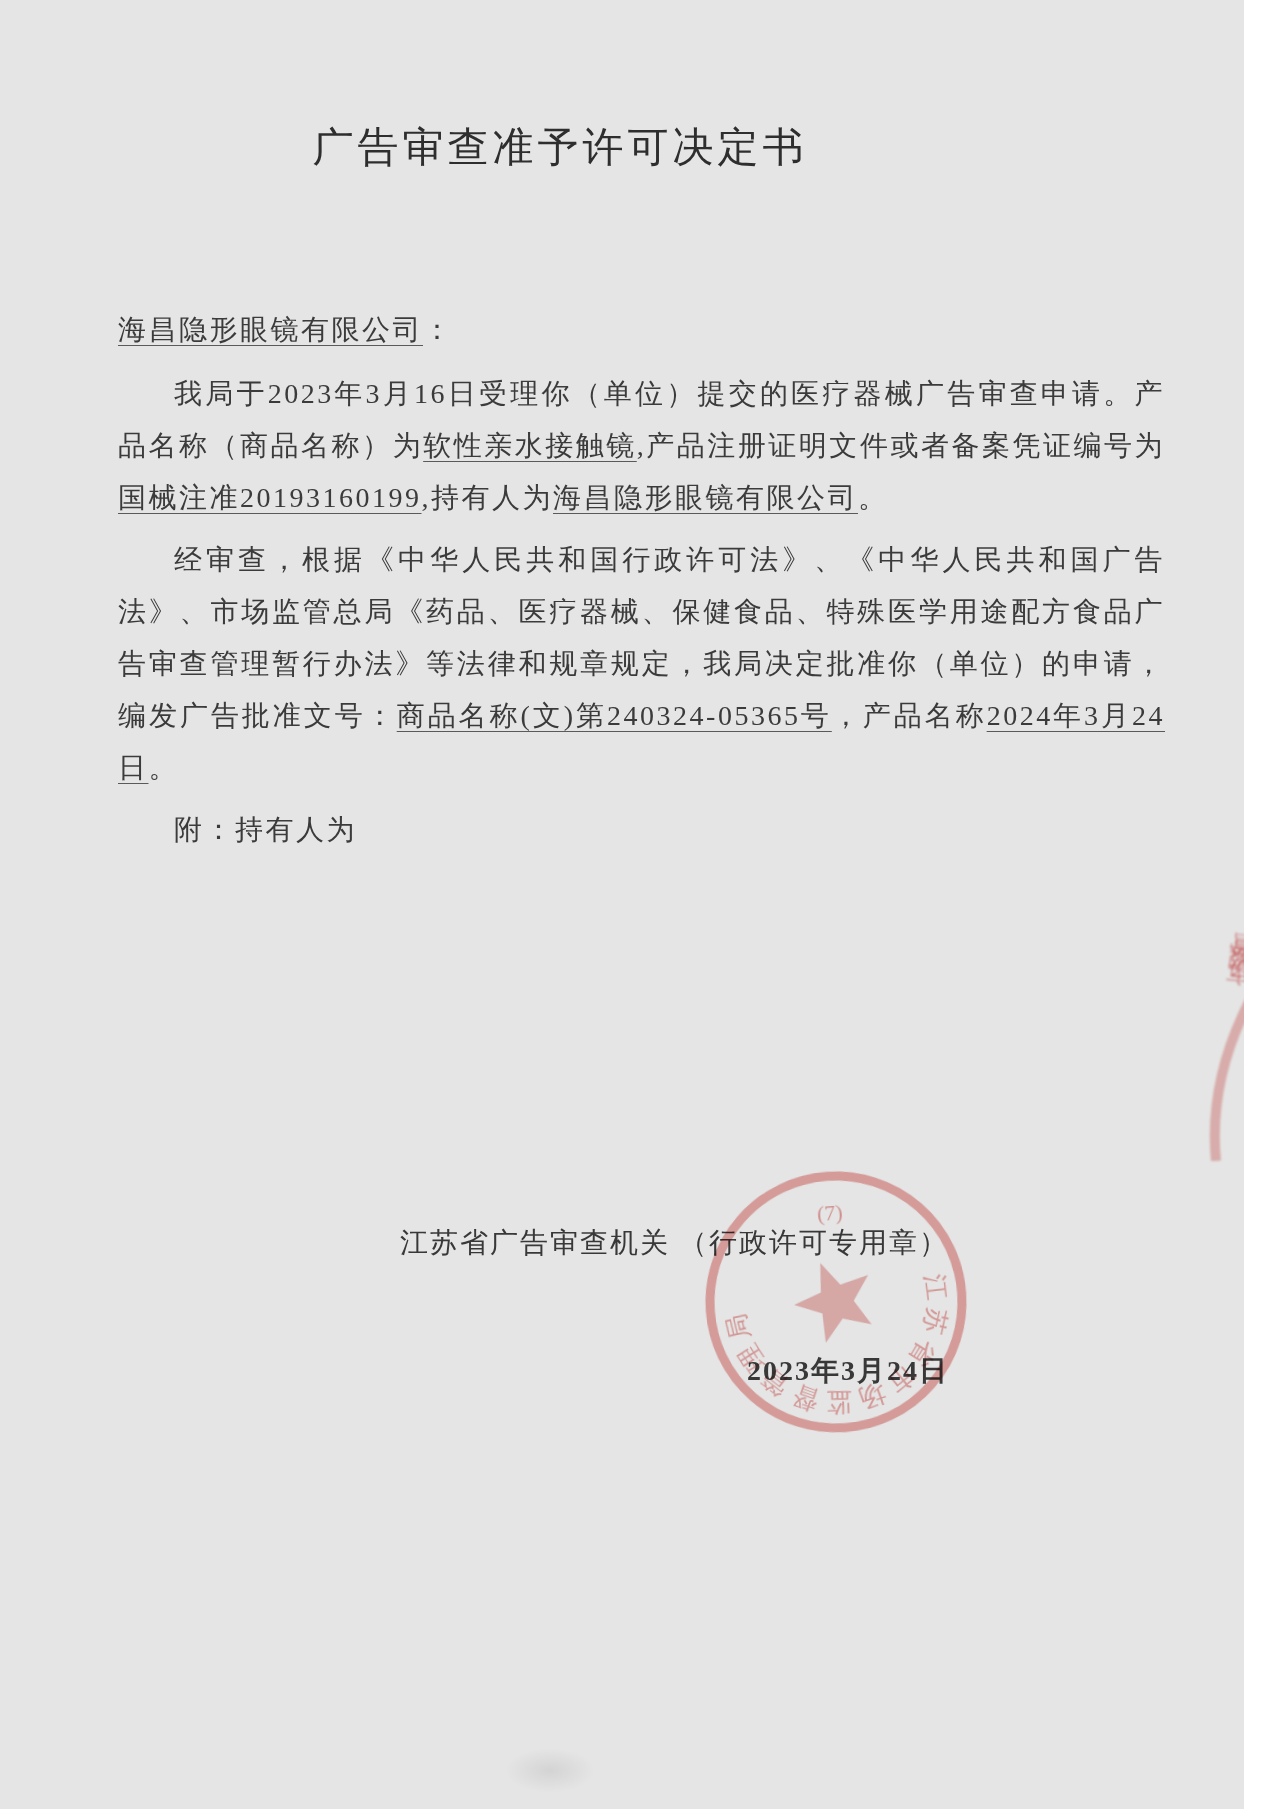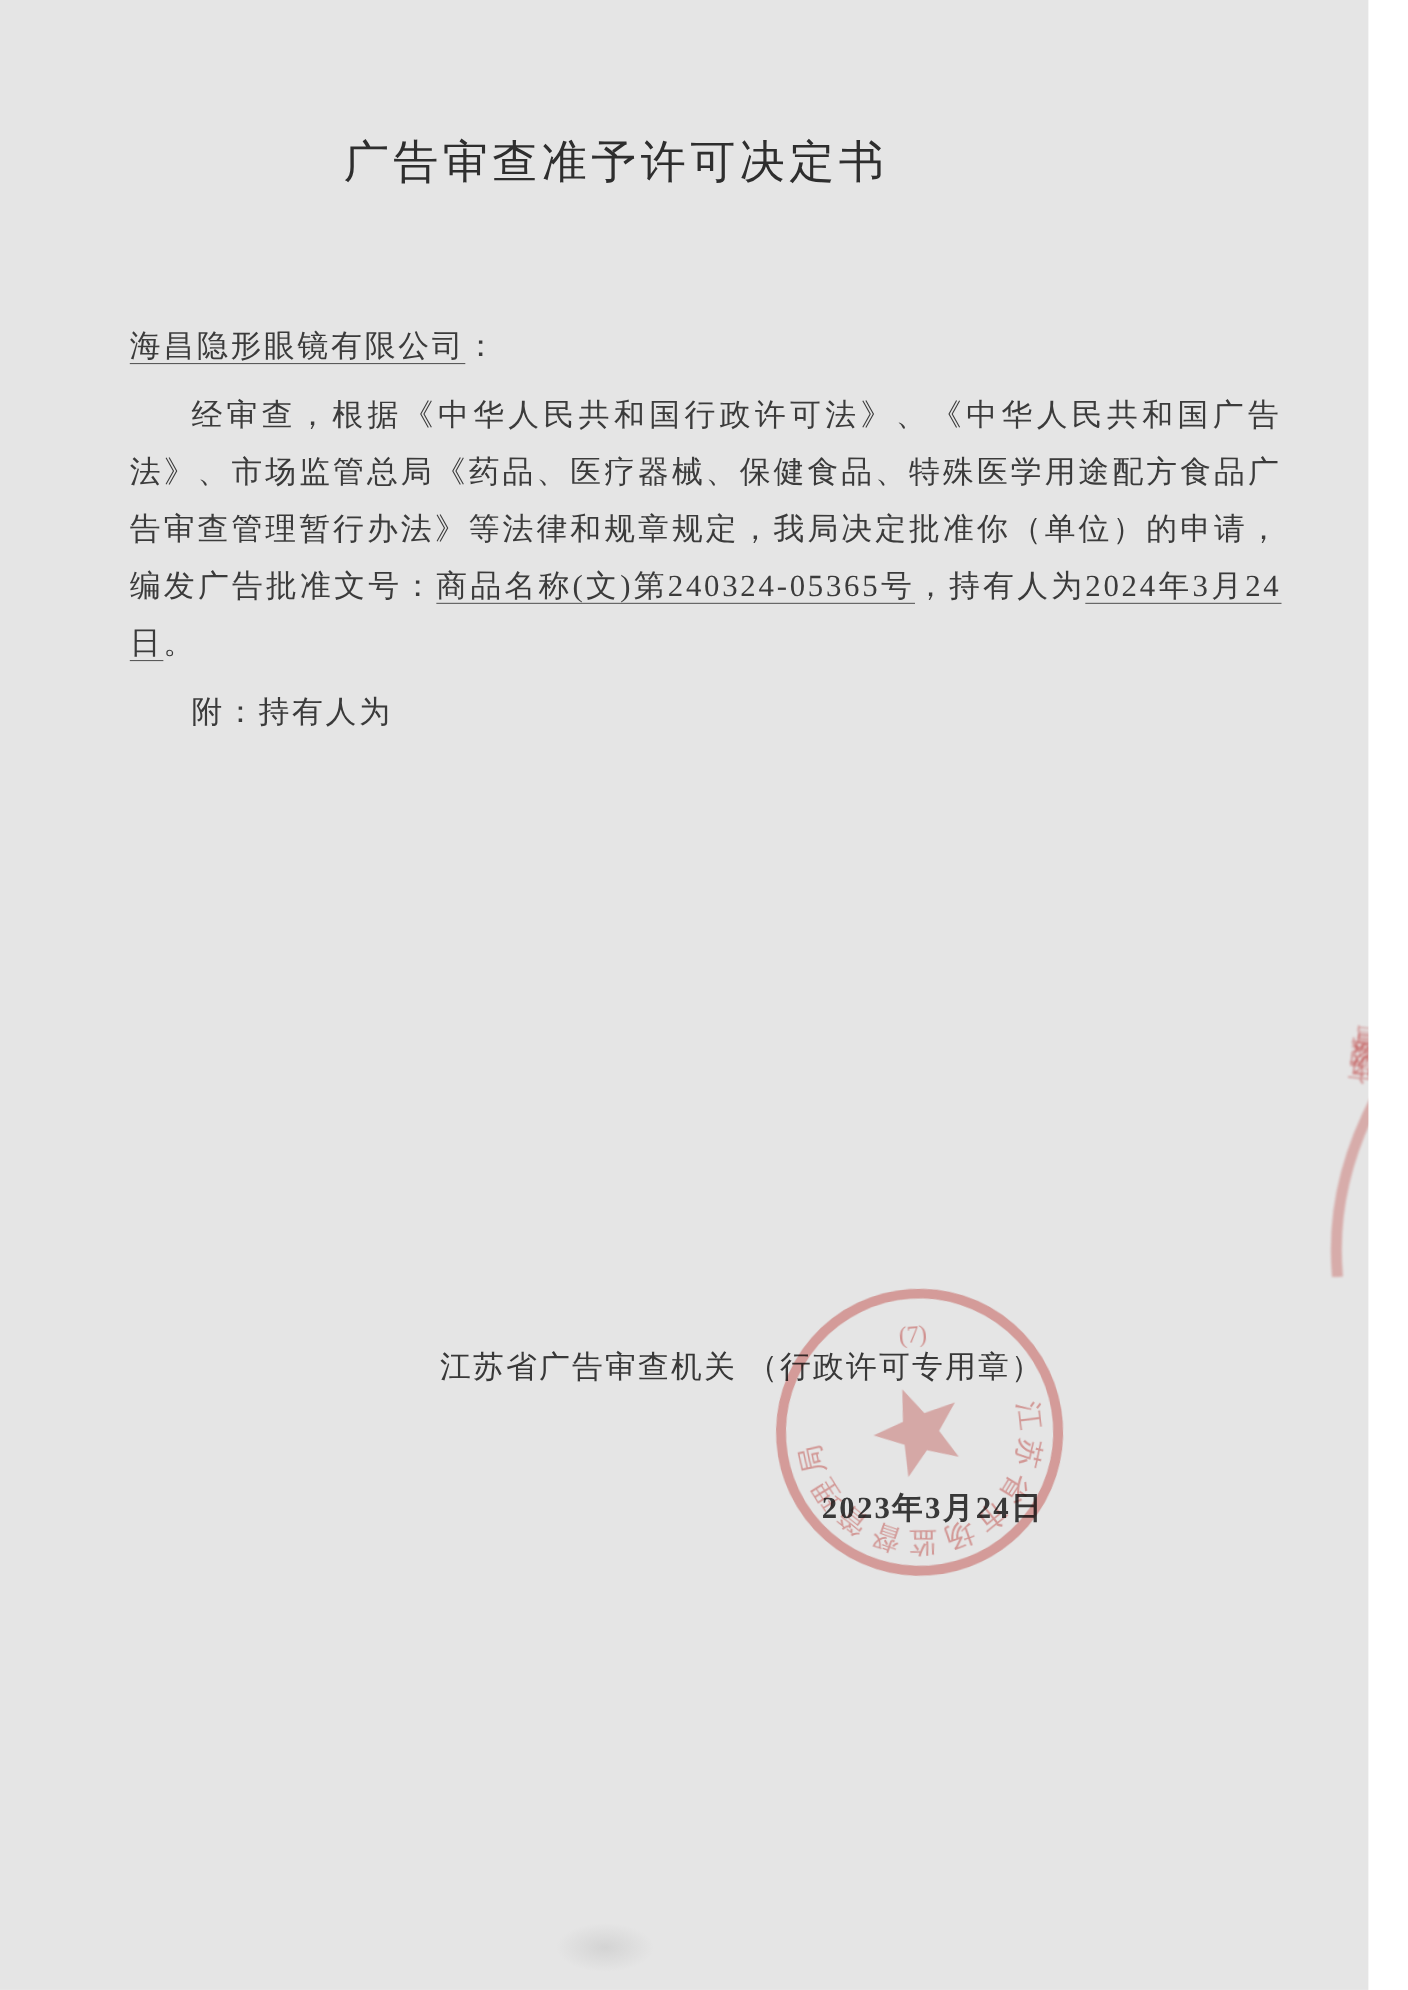--- a/index.html
+++ b/index.html
@@ -18,21 +18,21 @@
     font-size:41px;font-weight:400;
     letter-spacing:4px;
     color:#2e2e2e;
   }
   .docnum{
     position:absolute;top:214px;right:132px;
     font-size:27px;letter-spacing:1px;
     color:#383838;
   }
   .bodytext{
-    position:absolute;left:118px;top:290px;width:1047px;
+    position:absolute;left:118px;top:304px;width:1047px;
     font-size:28px;line-height:52px;letter-spacing:2.5px;
     text-align:justify;
   }
   .addressee{white-space:nowrap;}
   .para{margin:10px 0 0 0;text-indent:2em;}
   .para.first{margin-top:12px;}
   .u{
     text-decoration:underline;
     text-decoration-thickness:1px;
     text-underline-offset:6px;
@@ -95,22 +95,23 @@
 
 <div class="page">
 
   <h1 class="title">广告审查准予许可决定书</h1>
 
 
   <div class="bodytext">
 
     <div class="addressee"><span class="u">海昌隐形眼镜有限公司</span><span>：</span></div>
 
+    <p class="para first"><span>我局于2023年3月16日受理你（单位）提交的医疗器械广告审查申请。产品名称（商品名称）为</span><span class="u">软性亲水接触镜</span><span>,产品注册证明文件或者备案凭证编号为</span><span class="u">国械注准20193160199</span><span>,持有人为</span><span class="u">海昌隐形眼镜有限公司</span><span>。</span></p>
 
-    <p class="para"><span>经审查，根据《中华人民共和国行政许可法》、《中华人民共和国广告法》、市场监管总局《药品、医疗器械、保健食品、特殊医学用途配方食品广告审查管理暂行办法》等法律和规章规定，我局决定批准你（单位）的申请，编发广告批准文号：</span><span class="u">商品名称(文)第240324-05365号</span><span>，持有人为</span><span class="u">2024年3月24日</span><span>。</span></p>
+    <p class="para"><span>经审查，根据《中华人民共和国行政许可法》、《中华人民共和国广告法》、市场监管总局《药品、医疗器械、保健食品、特殊医学用途配方食品广告审查管理暂行办法》等法律和规章规定，我局决定批准你（单位）的申请，编发广告批准文号：</span><span class="u">商品名称(文)第240324-05365号</span><span>，产品名称</span><span class="u">2024年3月24日</span><span>。</span></p>
 
 
     <p class="para">附：持有人为</p>
 
   </div>
 
   <div class="sig">江苏省广告审查机关 （行政许可专用章）</div>
   <div class="sigdate">2023年3月24日</div>
 
   <div class="seal">

